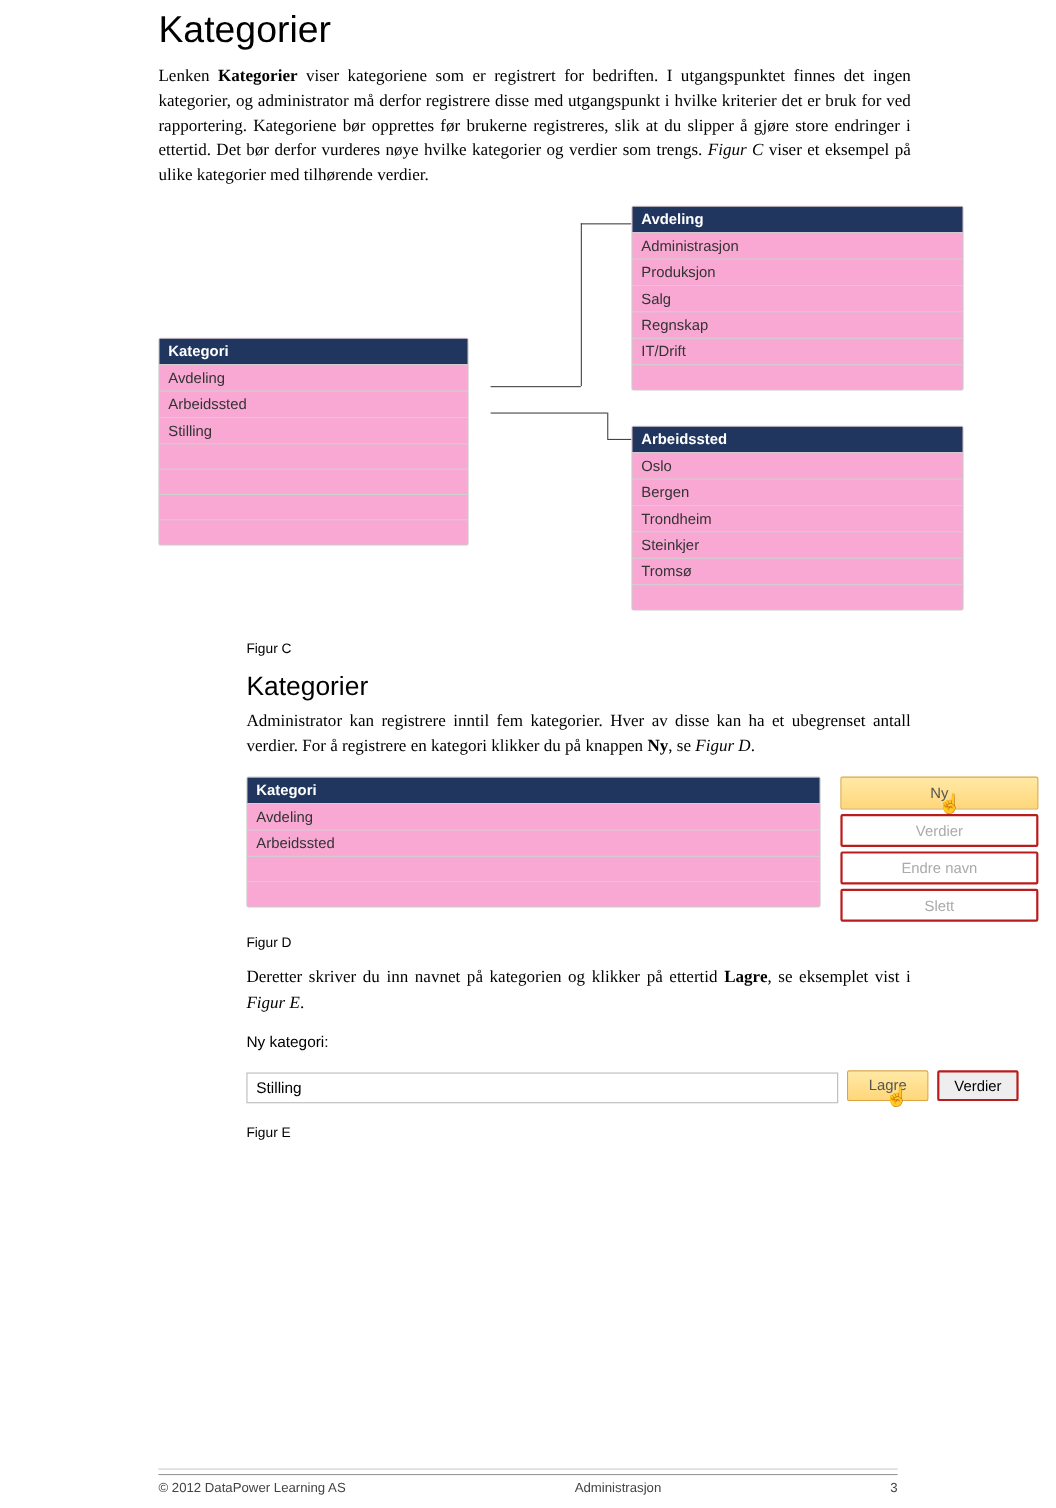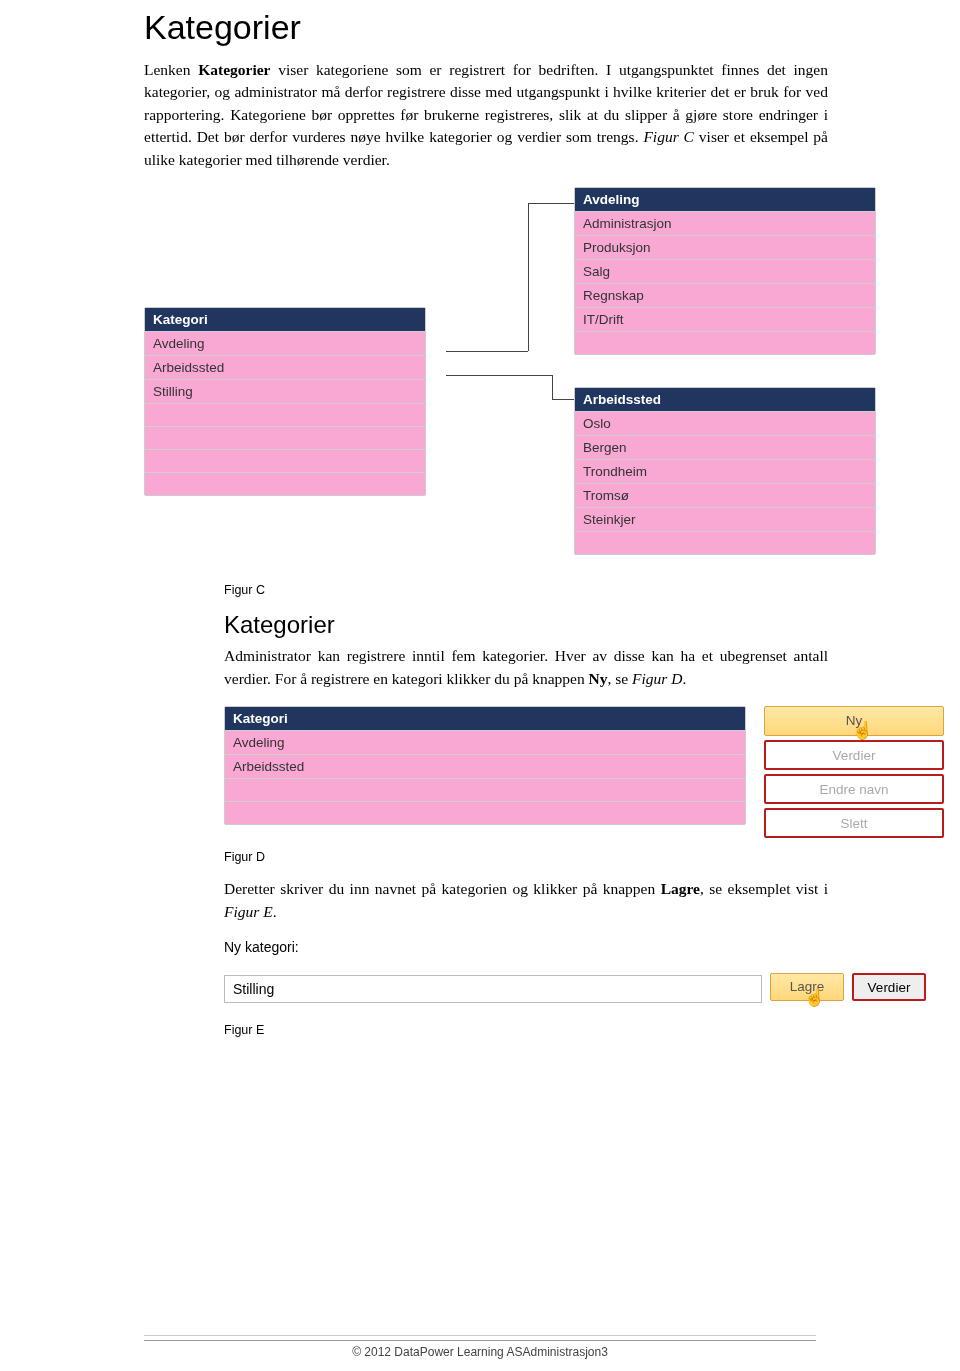--- a/index.html
+++ b/index.html
@@ -45,21 +45,21 @@
 .fige{position:relative;width:720px;margin-top:10px}
 .fige .label{font-family:'Segoe UI',Arial,sans-serif;font-size:14px;margin-bottom:18px}
 .fige .row2{display:flex;gap:8px;align-items:center}
 .fige input.txt{flex:0 0 520px;height:26px;border:1px solid #bbb;font-family:'Segoe UI',Arial,sans-serif;font-size:14px;padding:0 8px;background:#fff}
 .fige .lagre{position:relative}
 
 
 .footer{position:absolute;left:0;right:0;bottom:12px;padding:0 80px;font-family:'Segoe UI',Arial,sans-serif;font-size:12px;color:#444}
 .footer .line{border-top:1px solid #999;margin-bottom:4px}
 .footer .line2{border-top:1px solid #ccc;margin-bottom:4px}
-.footer .inner{display:flex;justify-content:center}
+.footer .inner{display:flex;justify-content:space-between}
 </style>
 </head>
 <body>
 
 <div class="page">
 
   <h1 class="title">Kategorier</h1>
 
   <p class="body">
     <span>Lenken </span><strong class="bold">Kategorier</strong><span> viser kategoriene som er registrert for bedriften. I utgangspunktet finnes det ingen kategorier, og administrator må derfor registrere disse med utgangspunkt i hvilke kriterier det er bruk for ved rapportering. Kategoriene bør opprettes før brukerne registreres, slik at du slipper å gjøre store endringer i ettertid. Det bør derfor vurderes nøye hvilke kategorier og verdier som trengs. </span><em class="figref">Figur C</em><span> viser et eksempel på ulike kategorier med tilhørende verdier.</span>
@@ -93,22 +93,22 @@
       <div class="row">Regnskap</div>
       <div class="row">IT/Drift</div>
       <div class="empty"></div>
     </div>
 
     <div class="tblbox arb">
       <div class="hdr">Arbeidssted</div>
       <div class="row">Oslo</div>
       <div class="row">Bergen</div>
       <div class="row">Trondheim</div>
+      <div class="row">Steinkjer</div>
       <div class="row">Tromsø</div>
-      <div class="row">Steinkjer</div>
       <div class="empty"></div>
     </div>
   </div>
 
   <div class="indent">
     <div class="figcap">Figur C</div>
 
     <h2 class="section">Kategorier</h2>
     <p class="body">
       <span>Administrator kan registrere inntil fem kategorier. Hver av disse kan ha et ubegrenset antall verdier. For å registrere en kategori klikker du på knappen </span><strong class="bold">Ny</strong><span>, se </span><em class="figref">Figur D</em><span>.</span>
@@ -129,21 +129,21 @@
         </div>
         <div class="btn dis">Verdier</div>
         <div class="btn dis">Endre navn</div>
         <div class="btn dis">Slett</div>
       </div>
     </div>
 
     <div class="figcap">Figur D</div>
 
     <p class="body">
-      <span>Deretter skriver du inn navnet på kategorien og klikker på knappen </span><strong class="bold">Lagre</strong><span>, se eksemplet vist i </span><em class="figref">Figur E</em><span>.</span>
+      <span>Deretter skriver du inn navnet på kategorien og klikker på ettertid </span><strong class="bold">Lagre</strong><span>, se eksemplet vist i </span><em class="figref">Figur E</em><span>.</span>
     </p>
 
     <div class="fige">
       <div class="label">Ny kategori:</div>
       <div class="row2">
         <input class="txt" value="Stilling" style="">
         <div class="lagre" style="position:relative">
           <div class="btn hl small">Lagre</div>
           <span class="cursor" style="right:18px;top:14px">☝</span>
         </div>

